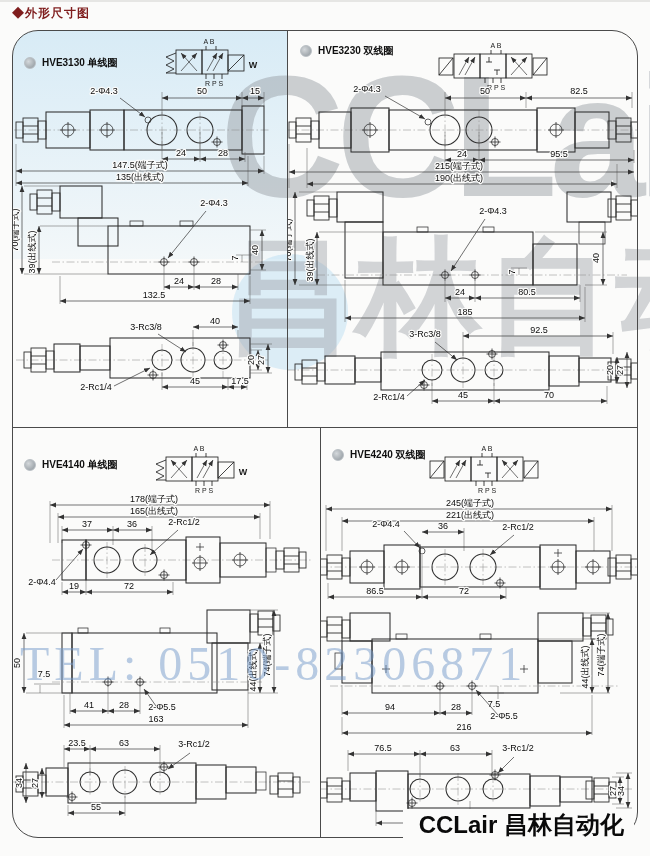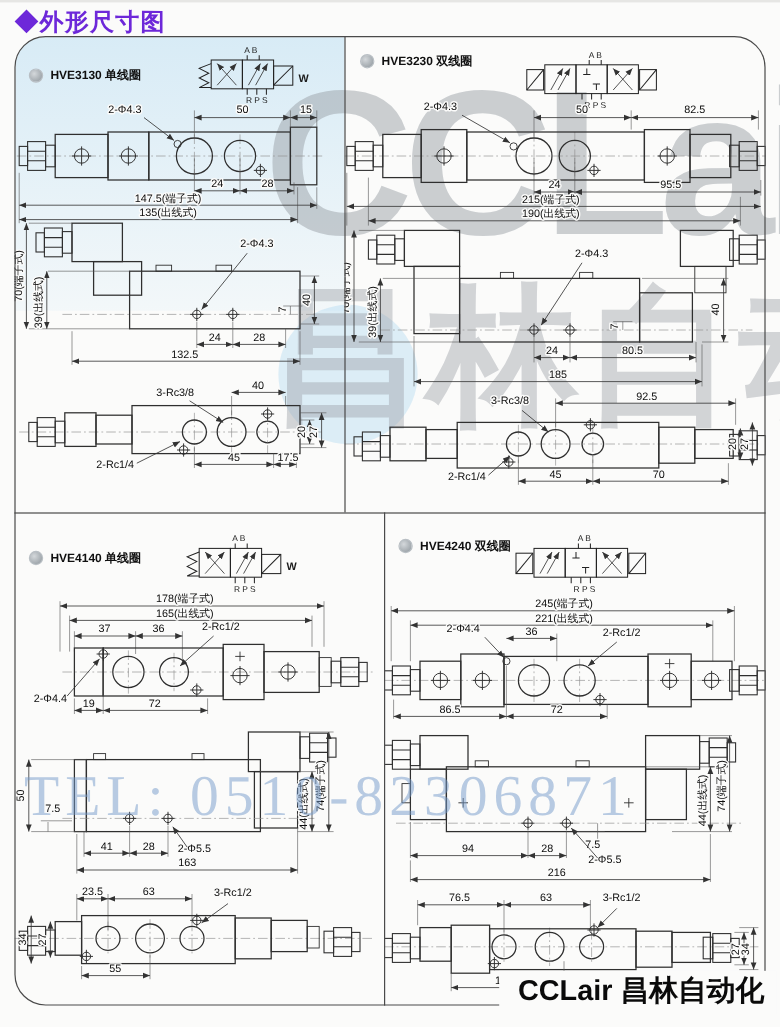--- a/index.html
+++ b/index.html
@@ -1,19 +1,19 @@
 <!DOCTYPE html>
 <html><head>
 <meta charset="utf-8">
 <style>
   html,body{margin:0;padding:0}
   .page{position:relative;width:650px;height:856px;background:#fbfbfa;overflow:hidden;
         font-family:"Liberation Sans",sans-serif}
   .topline{position:absolute;left:0;top:0;width:100%;height:2px;background:#e6e6e4}
-  .title{position:absolute;left:12px;top:5px;font-size:20px;font-weight:bold;color:#6d28d9;letter-spacing:1px;z-index:7}
+  .title{position:absolute;left:12px;top:5px;font-size:12px;font-weight:bold;color:#7f1d1d;letter-spacing:1px;z-index:7}
   
   .frame{position:absolute;left:12px;top:30px;width:624px;height:806px;border:1.4px solid #4a4a4a;
          border-radius:26px;z-index:5;pointer-events:none}
   .divh{position:absolute;left:12px;top:427px;width:626px;height:0;border-top:1.2px solid #4a4a4a;z-index:5}
   .divv1{position:absolute;left:287px;top:30px;width:0;height:397px;border-left:1.2px solid #4a4a4a;z-index:5}
   .divv2{position:absolute;left:320px;top:427px;width:0;height:411px;border-left:1.2px solid #4a4a4a;z-index:5}
   
   .qlabel{position:absolute;z-index:6;font-size:10px;font-weight:bold;color:#101010;
           display:flex;align-items:center;gap:6px;white-space:nowrap}
   .bullet{width:10px;height:10px;border-radius:50%;display:inline-block;
@@ -25,21 +25,21 @@
   .wm-tint2{position:absolute;left:232px;top:254px;width:116px;height:116px;border-radius:50%;
             background:rgba(150,205,240,.30);z-index:1}
   .wm-brand{position:absolute;left:220px;top:50px;z-index:2;font-weight:bold;line-height:1;
             font-size:172px;letter-spacing:-8px;color:rgba(150,156,162,.48);white-space:nowrap}
   .wm-brand-cn{position:absolute;left:226px;top:234px;z-index:2;font-weight:bold;line-height:1;
             font-size:126px;letter-spacing:4px;color:rgba(152,158,164,.42);white-space:nowrap}
   .wm-phone{position:absolute;left:20px;z-index:4;font-family:"Liberation Serif",serif;
             font-size:48px;color:rgba(116,154,202,.50);letter-spacing:5px;white-space:nowrap;line-height:1}
   .wm-tel{top:640px}
   .wm-fax{top:729px}
-  .footer{position:absolute;right:3px;top:809px;z-index:7;font-size:24px;font-weight:bold;
+  .footer{position:absolute;right:16px;top:809px;z-index:7;font-size:24px;font-weight:bold;
           color:#0a0a0a;background:#fbfbfa;padding:0 10px 4px 16px}
   
   .qsvg{position:absolute;z-index:3}
   .bd{stroke:#2f2f2f;stroke-width:1.05;fill:none}
   .b2{stroke:#2f2f2f;stroke-width:.75;fill:none}
   .dl{stroke:#3a3a3a;stroke-width:.7;fill:none;marker-start:url(#arr);marker-end:url(#arr)}
   .ld{stroke:#333;stroke-width:.7;fill:none;marker-end:url(#arr)}
   .el{stroke:#555;stroke-width:.5;fill:none}
   .cl{stroke:#8f8f8f;stroke-width:.55;stroke-dasharray:8 2.5 1.5 2.5;fill:none}
   .dt{font:9px "Liberation Sans",sans-serif;fill:#0d0d0d;text-anchor:middle;

